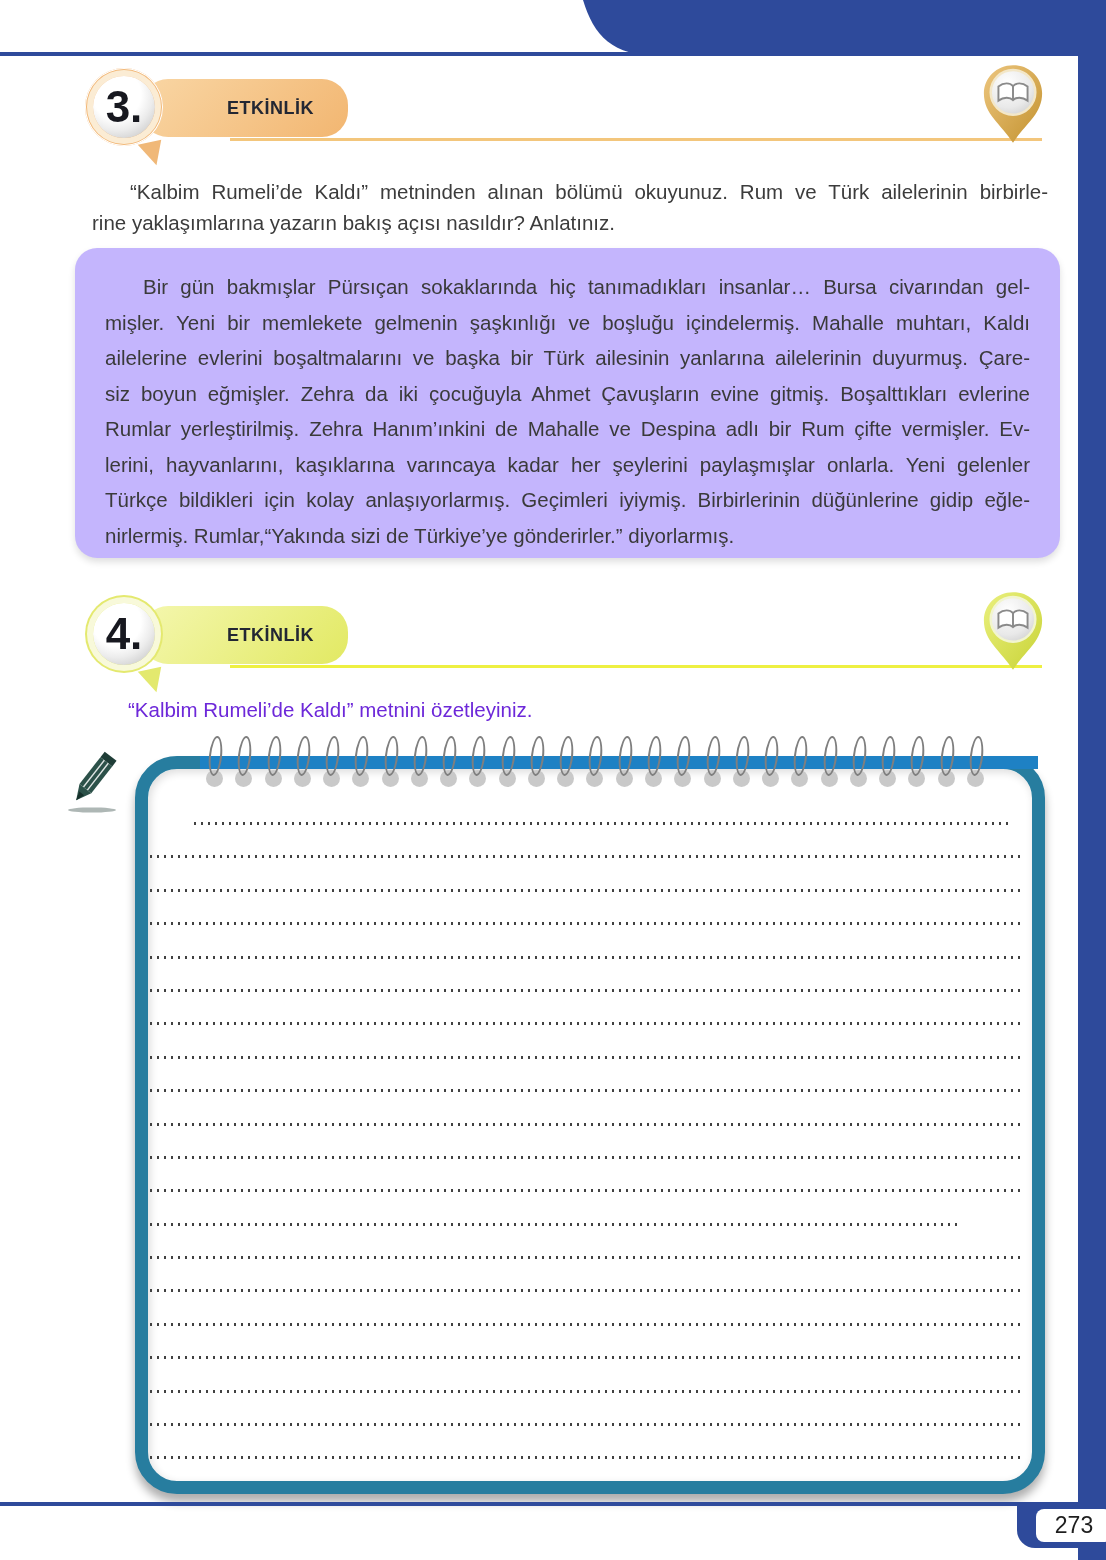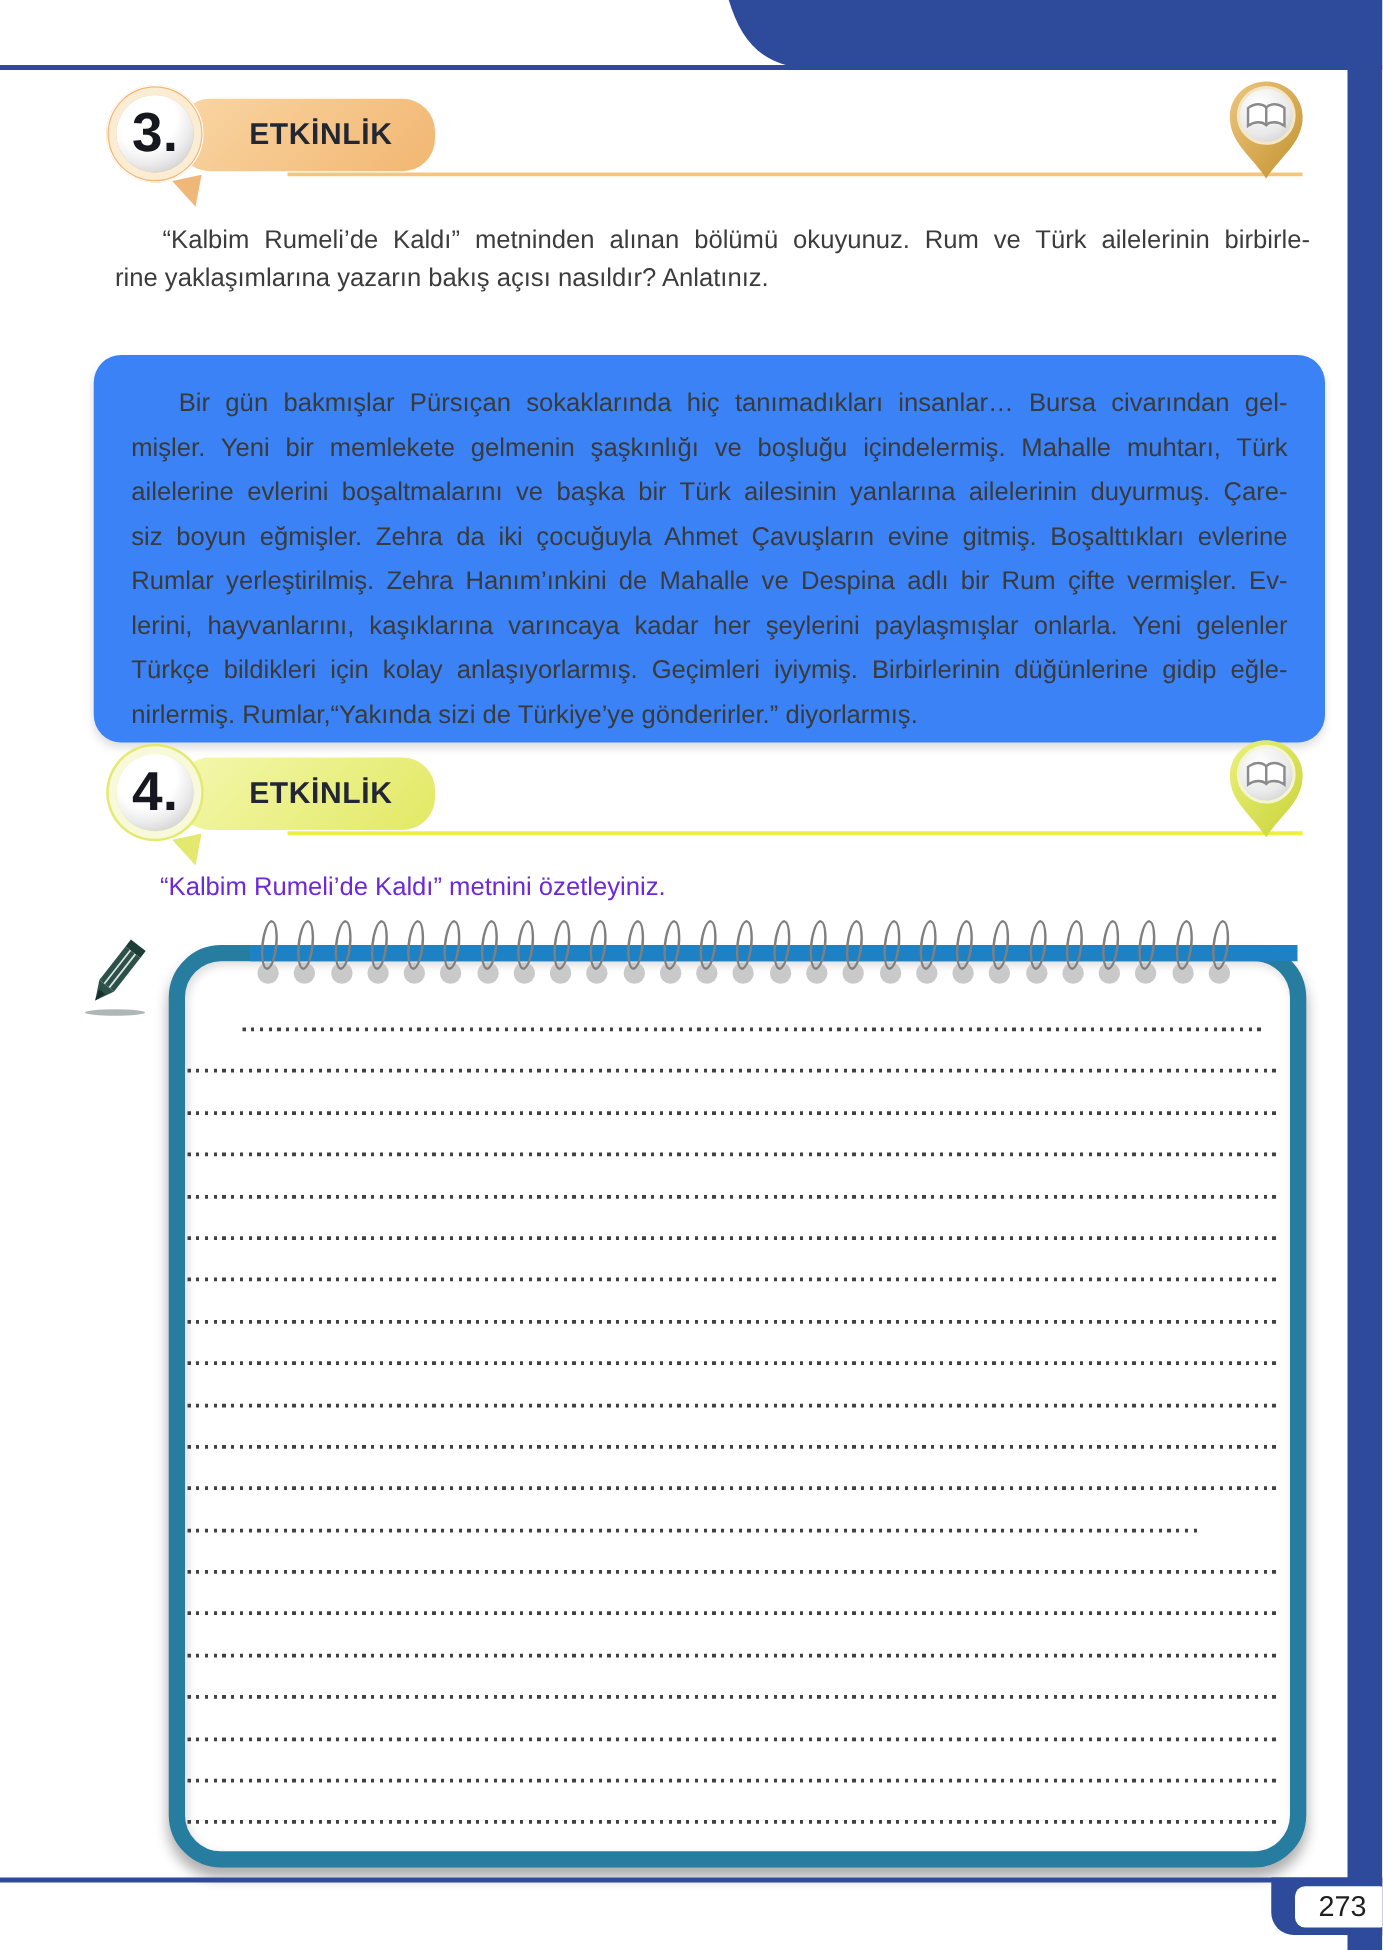--- a/index.html
+++ b/index.html
@@ -18,21 +18,21 @@
 
   
   .act{position:absolute;left:0;width:1106px;height:120px;}
   .act-rule{position:absolute;top:76px;left:230px;width:812px;height:3px;}
   .act3 .act-rule{background:#f3c67c;}
   .act4 .act-rule{background:#eef041;}
   .act-pill{position:absolute;left:142px;top:17px;width:206px;height:58px;border-radius:26px;
             display:flex;align-items:center;justify-content:flex-end;padding-right:34px;box-sizing:border-box;}
   .act3 .act-pill{background:linear-gradient(135deg,#f9d6a4,#f2b671);}
   .act4 .act-pill{background:linear-gradient(135deg,#f4f7ae,#e2e963);}
-  .act-label{font-size:24px;font-weight:700;letter-spacing:.5px;color:#232733;text-align:right;}
+  .act-label{font-size:18px;font-weight:700;letter-spacing:.5px;color:#232733;text-align:right;}
   .act-tail{position:absolute;left:140px;top:80px;width:0;height:0;
             border-left:14px solid transparent;border-right:10px solid transparent;transform:rotate(-12deg);}
   .act3 .act-tail{border-top:24px solid #f0b878;}
   .act4 .act-tail{border-top:24px solid #e3e96e;}
   .act-badge{position:absolute;left:85px;top:6px;width:78px;height:78px;border-radius:50%;
              display:flex;align-items:center;justify-content:center;}
   .act3 .act-badge{background:#f2b878;box-shadow:0 0 0 1px #fff inset;}
   .act4 .act-badge{background:#e4e96f;}
   .act-badge .inner{width:62px;height:62px;border-radius:50%;
       display:flex;align-items:center;justify-content:center;
@@ -40,22 +40,22 @@
   .act3 .act-badge .inner{box-shadow:0 0 0 6px #fbecd4;}
   .act4 .act-badge .inner{box-shadow:0 0 0 6px #f8f9da;}
   .act-num{font-size:44px;font-weight:700;color:#17181f;line-height:1;}
   .act-pin{position:absolute;left:980px;top:0;width:66px;height:84px;}
 
   
   .instr3{position:absolute;left:92px;top:176px;width:956px;font-size:20.5px;line-height:31px;color:#3c3c3c;}
   .jline{text-align:justify;text-align-last:justify;}
   .jline.indent{padding-left:38px;}
   .jline.last{text-align-last:left;}
-  .readbox{position:absolute;left:75px;top:248px;width:985px;height:310px;background:#3b82f6;
-           border-radius:22px;box-shadow:0 4px 7px rgba(0,0,0,.13);margin-top:36px;}
+  .readbox{position:absolute;left:75px;top:248px;width:985px;height:310px;background:#c4b5fd;
+           border-radius:22px;box-shadow:0 4px 7px rgba(0,0,0,.13);}
   .readbox-text{position:absolute;left:30px;right:30px;top:21px;font-size:20.5px;line-height:35.5px;color:#3a3a3a;}
   .instr4{position:absolute;left:128px;top:698px;width:930px;font-size:20.5px;color:#6d28d9;}
 
   
   .notebook{position:absolute;left:135px;top:756px;width:910px;height:738px;box-sizing:border-box;
             border:13px solid #277d9f;border-radius:42px;background:#fff;
             box-shadow:0 8px 10px rgba(0,0,0,.32), inset 2px 3px 8px rgba(0,0,0,.14);}
   .nb-topbar{position:absolute;left:200px;top:756px;width:838px;height:13px;background:#1e81c4;}
   .spirals{position:absolute;left:207px;top:736px;width:776px;height:54px;
            display:flex;justify-content:space-between;}
@@ -114,21 +114,21 @@
   </div>
 
   <div class="instr3">
       <div class="jline indent">“Kalbim Rumeli’de Kaldı” metninden alınan bölümü okuyunuz. Rum ve Türk ailelerinin birbirle-</div>
       <div class="jline last">rine yaklaşımlarına yazarın bakış açısı nasıldır? Anlatınız.</div>
     </div>
 
   <div class="readbox">
     <div class="readbox-text">
         <div class="jline indent">Bir gün bakmışlar Pürsıçan sokaklarında hiç tanımadıkları insanlar… Bursa civarından gel-</div>
-        <div class="jline">mişler. Yeni bir memlekete gelmenin şaşkınlığı ve boşluğu içindelermiş. Mahalle muhtarı, Türk</div>
+        <div class="jline">mişler. Yeni bir memlekete gelmenin şaşkınlığı ve boşluğu içindelermiş. Mahalle muhtarı, Kaldı</div>
         <div class="jline">ailelerine evlerini boşaltmalarını ve başka bir Türk ailesinin yanlarına ailelerinin duyurmuş. Çare-</div>
         <div class="jline">siz boyun eğmişler. Zehra da iki çocuğuyla Ahmet Çavuşların evine gitmiş. Boşalttıkları evlerine</div>
         <div class="jline">Rumlar yerleştirilmiş. Zehra Hanım’ınkini de Mahalle ve Despina adlı bir Rum çifte vermişler. Ev-</div>
         <div class="jline">lerini, hayvanlarını, kaşıklarına varıncaya kadar her şeylerini paylaşmışlar onlarla. Yeni gelenler</div>
         <div class="jline">Türkçe bildikleri için kolay anlaşıyorlarmış. Geçimleri iyiymiş. Birbirlerinin düğünlerine gidip eğle-</div>
         <div class="jline last">nirlermiş. Rumlar,“Yakında sizi de Türkiye’ye gönderirler.” diyorlarmış.</div>
       </div>
   </div>
 
   <div class="act act4" style="top:589px;">

